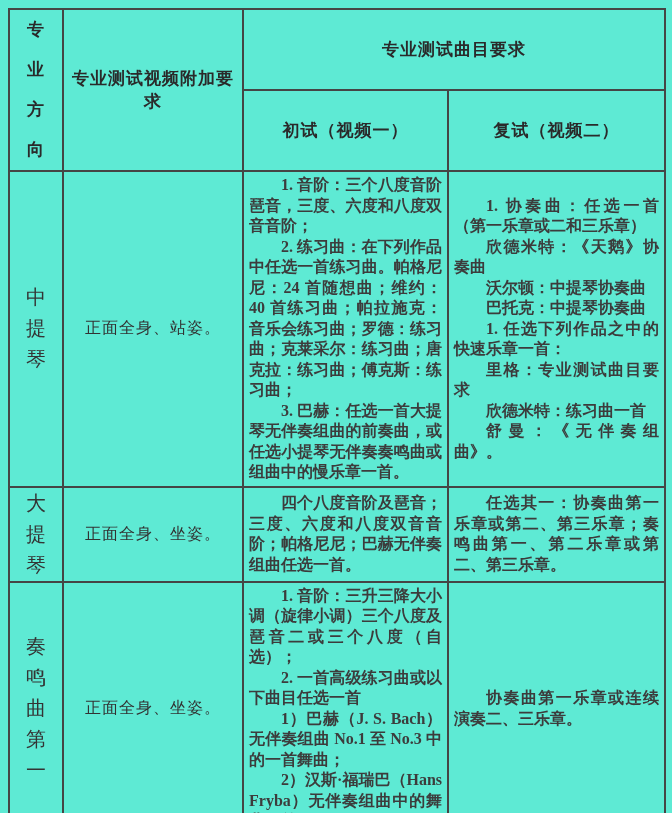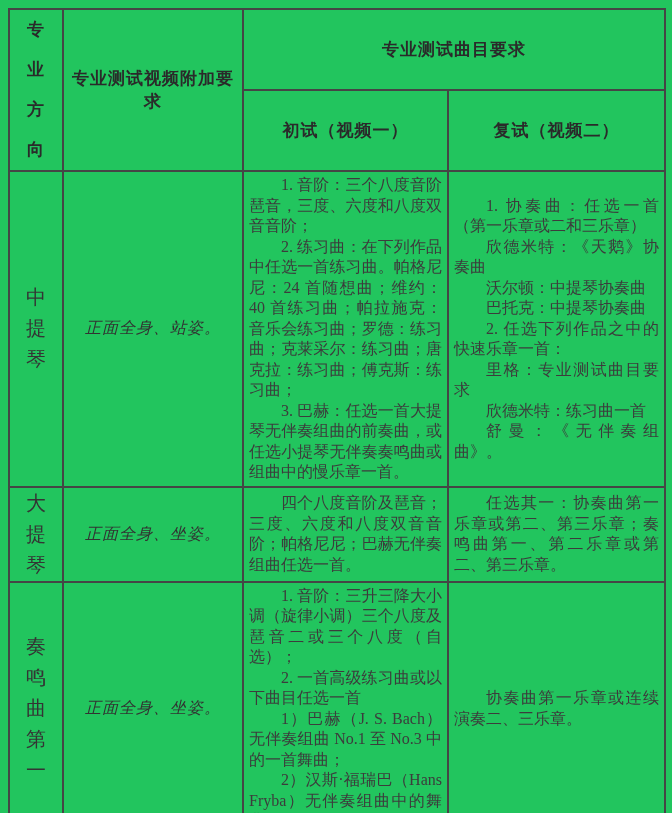--- a/index.html
+++ b/index.html
@@ -5,21 +5,21 @@
   html, body {
     margin: 0;
     padding: 0;
     background: #f3f3f1;
     font-family: "Liberation Serif", "DejaVu Serif", serif;
   }
   .page {
     position: relative;
     width: 672px;
     height: 813px;
-    background: #22c55e;
+    background: #5eead4;
     box-sizing: border-box;
     padding: 8px;
     overflow: hidden;
   }
   table.doc-table {
     border-collapse: collapse;
     table-layout: fixed;
     width: 656px;
     height: 797px;
   }
@@ -59,28 +59,28 @@
     word-break: break-all;
     line-height: 31px;
     text-align: center;
   }
   td.vreq {
     text-align: center;
     font-size: 16px;
     color: #323232;
     letter-spacing: 1px;
     padding: 0 6px;
-    font-style: italic;
   }
   td.txt {
     font-size: 16px;
     line-height: 20.5px;
     color: #3c3c3c;
     text-align: justify;
     padding: 3px 5px;
+    font-weight: bold;
   }
   td.txt p {
     margin: 0;
     text-indent: 2em;
   }
 </style>
 </head>
 <body>
 
 <div class="page">
@@ -110,21 +110,21 @@
         <td class="txt">
           <p>1. 音阶：三个八度音阶琶音，三度、六度和八度双音音阶；</p>
           <p>2. 练习曲：在下列作品中任选一首练习曲。帕格尼尼：24 首随想曲；维约：40 首练习曲；帕拉施克：音乐会练习曲；罗德：练习曲；克莱采尔：练习曲；唐克拉：练习曲；傅克斯：练习曲；</p>
           <p>3. 巴赫：任选一首大提琴无伴奏组曲的前奏曲，或任选小提琴无伴奏奏鸣曲或组曲中的慢乐章一首。</p>
         </td>
         <td class="txt">
           <p>1. 协奏曲：任选一首（第一乐章或二和三乐章）</p>
           <p>欣德米特：《天鹅》协奏曲</p>
           <p>沃尔顿：中提琴协奏曲</p>
           <p>巴托克：中提琴协奏曲</p>
-          <p>2. 任选下列作品之中的快速乐章一首：</p>
+          <p>1. 任选下列作品之中的快速乐章一首：</p>
           <p>里格：专业测试曲目要求</p>
           <p>欣德米特：练习曲一首</p>
           <p>舒曼：《无伴奏组曲》。</p>
         </td>
       </tr>
 
       <tr class="row-cello">
         <td class="dir">
           <div class="stack">大提琴</div>
         </td>

